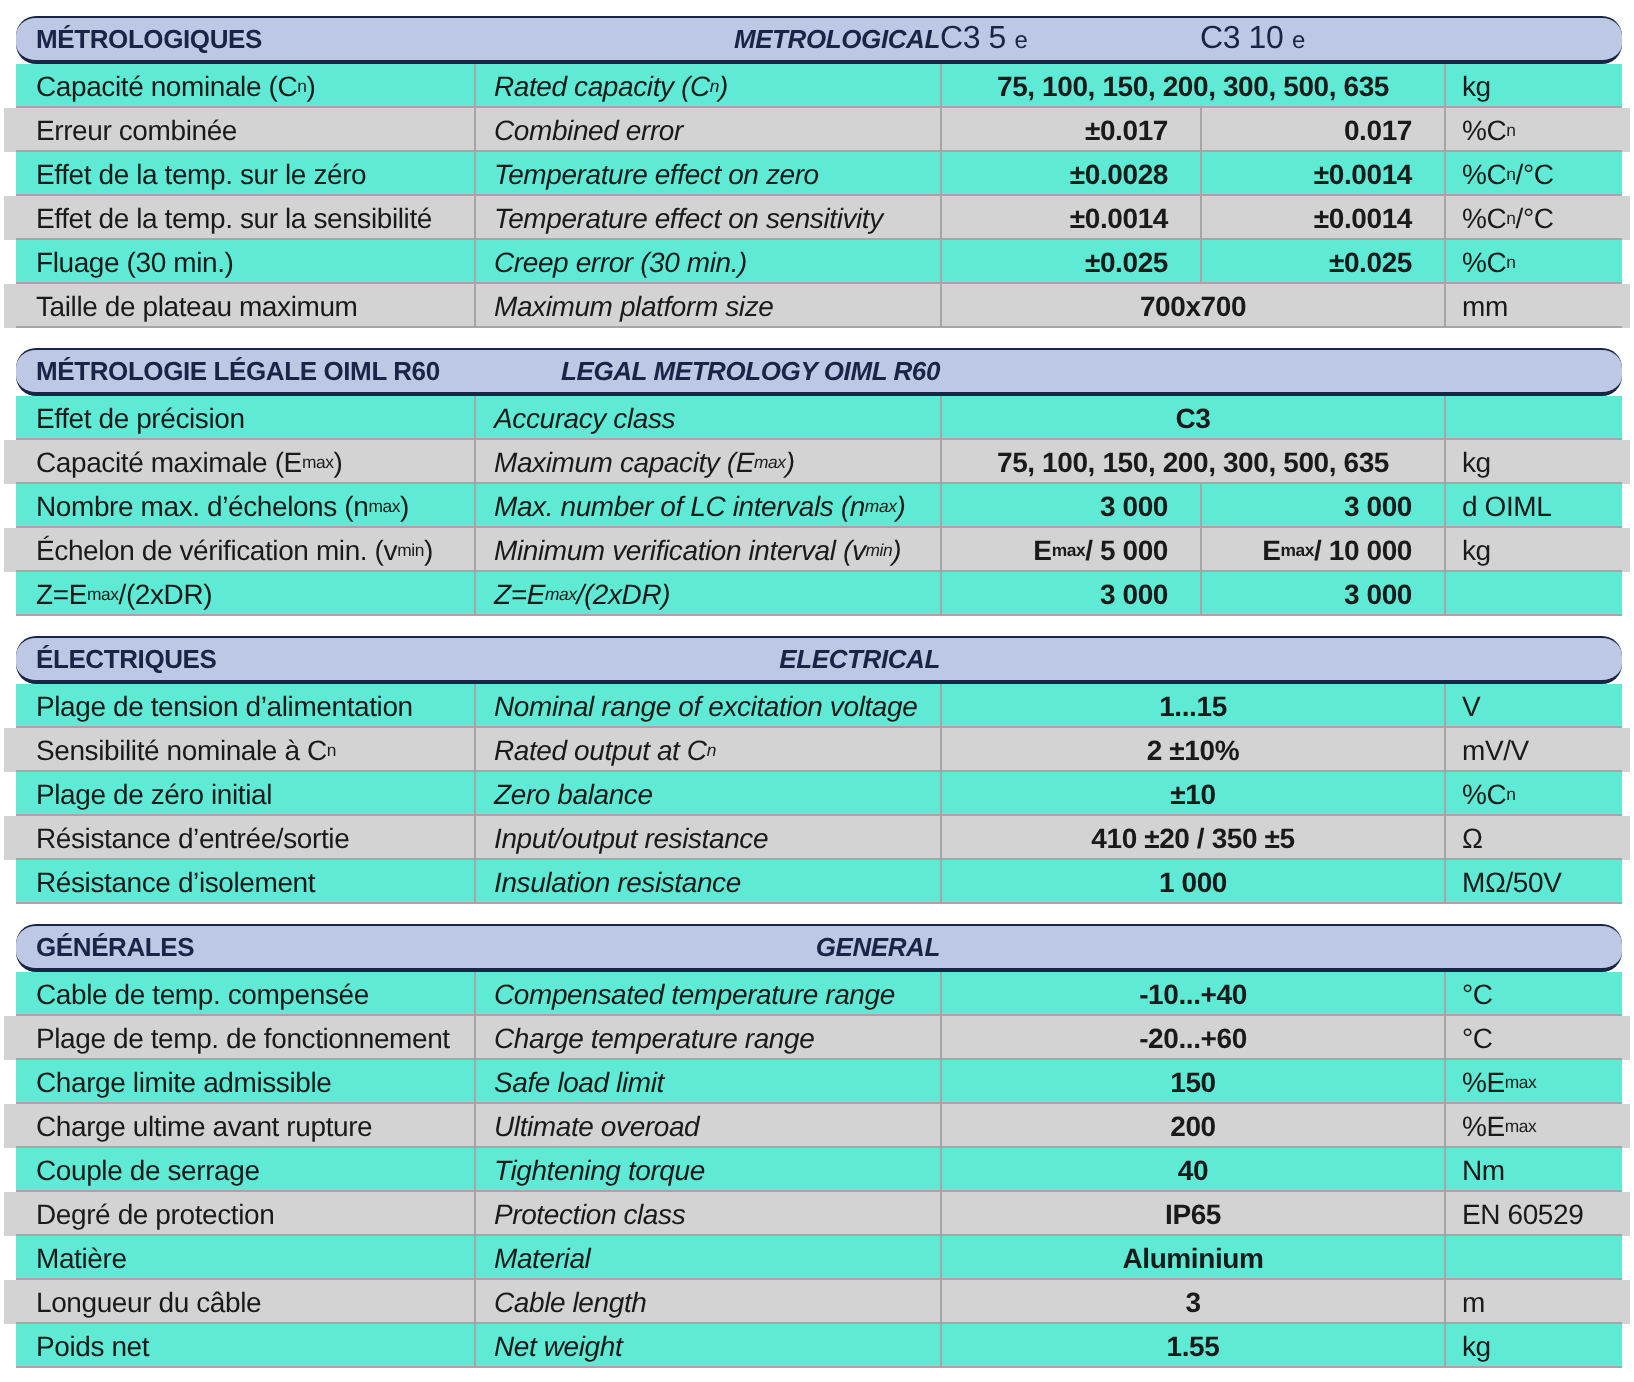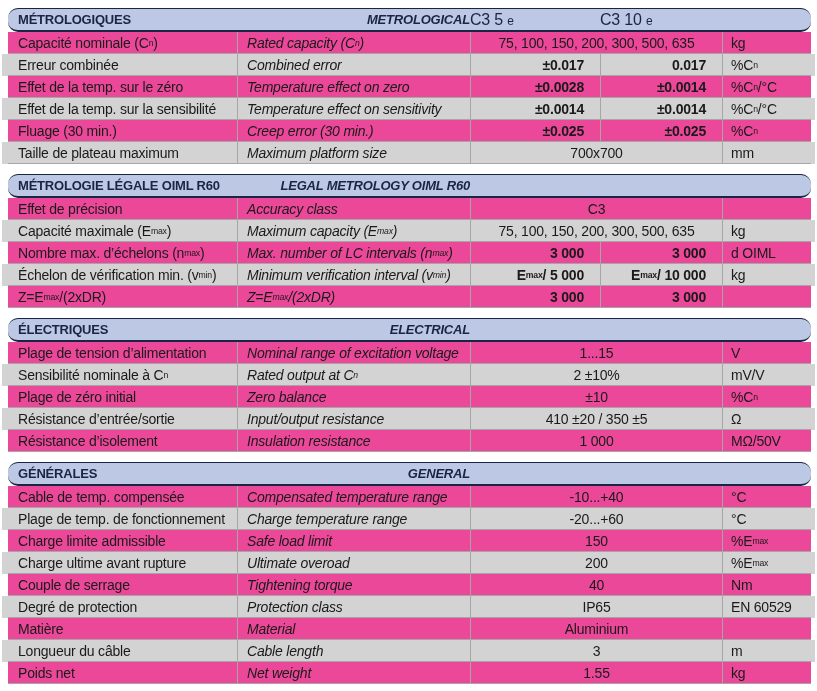--- a/index.html
+++ b/index.html
@@ -43,40 +43,40 @@
   .band-model-1 { grid-column: 3; }
   .band-model-2 { grid-column: 4; }
   .band-model .suffix { font-size: 12px; }
 
   
   .row {
     display: grid;
     grid-template-columns: 229px 233px 130px 122px 89px;
     height: 22px;
     border-bottom: 1px solid var(--line, #a6a6a6);
-    background: #ec4899;
+    background: #5eead4;
     font-size: 14px;
     letter-spacing: -0.2px;
     white-space: nowrap;
   }
   .rows .row:nth-child(even) {
     background: var(--stripe, #d3d3d3);
     box-shadow: -6px 0 0 0 var(--stripe, #d3d3d3), 4px 0 0 0 var(--stripe, #d3d3d3);
   }
   .cell {
     height: 100%;
     display: flex;
     align-items: center;
     overflow: hidden;
   }
   .c-fr     { grid-column: 1; padding-left: 10px; }
   .c-en     { grid-column: 2; padding-left: 9px; font-style: italic; border-left: 1px solid var(--line, #a6a6a6); }
   .c-v1     { grid-column: 3; justify-content: flex-end; padding-right: 16px; font-weight: bold; border-left: 1px solid var(--line, #a6a6a6); }
   .c-v2     { grid-column: 4; justify-content: flex-end; padding-right: 16px; font-weight: bold; border-left: 1px solid var(--line, #a6a6a6); padding-left: 24px; }
-  .c-merged { grid-column: 3 / 5; justify-content: center; font-weight: normal; border-left: 1px solid var(--line, #a6a6a6); }
+  .c-merged { grid-column: 3 / 5; justify-content: center; font-weight: bold; border-left: 1px solid var(--line, #a6a6a6); }
   .c-unit   { grid-column: 5; padding-left: 8px; border-left: 1px solid var(--line, #a6a6a6); }
   sub { font-size: 0.62em; line-height: 0; }
 </style>
 </head>
 <body>
 
 <div class="page">
   <section class="spec-section">
     <header class="band">
       <span class="band-fr">MÉTROLOGIQUES</span>

